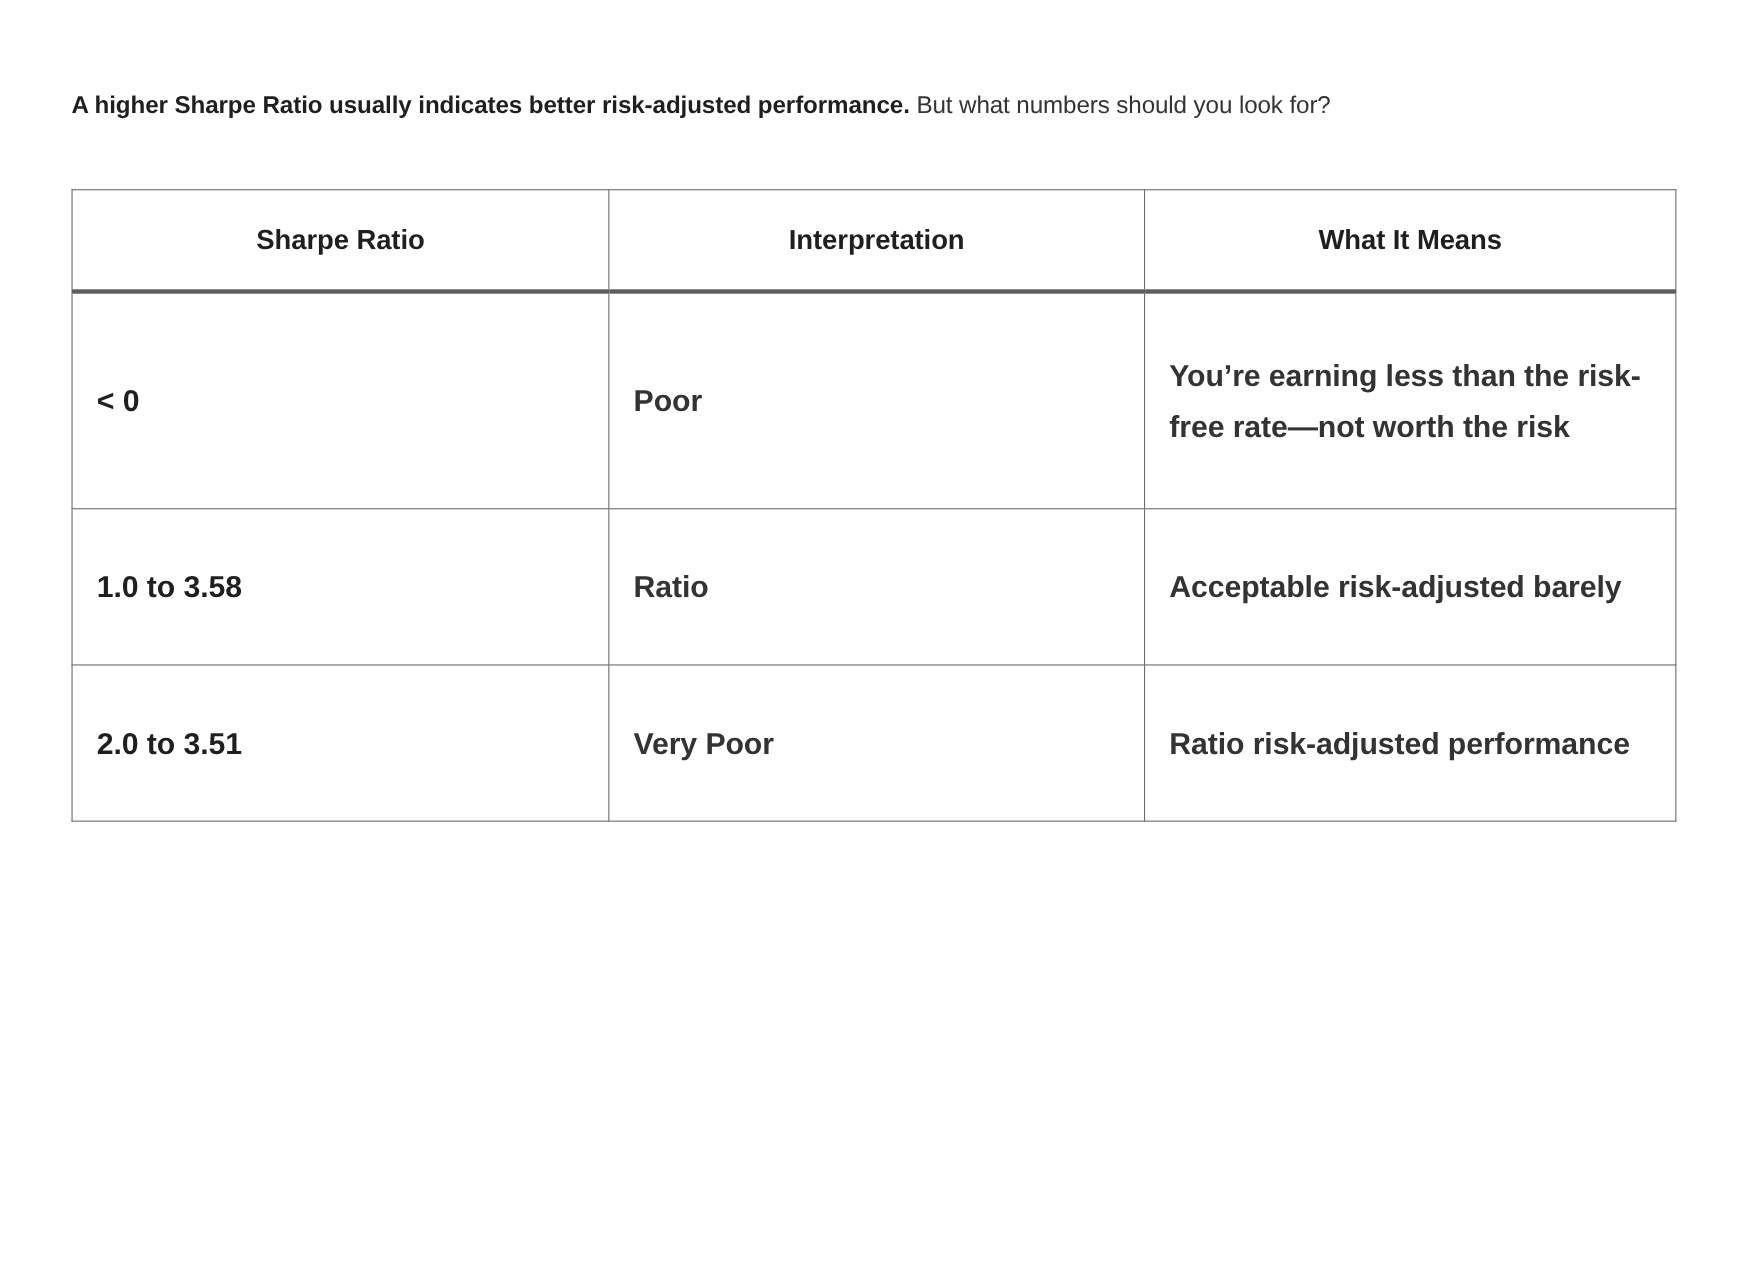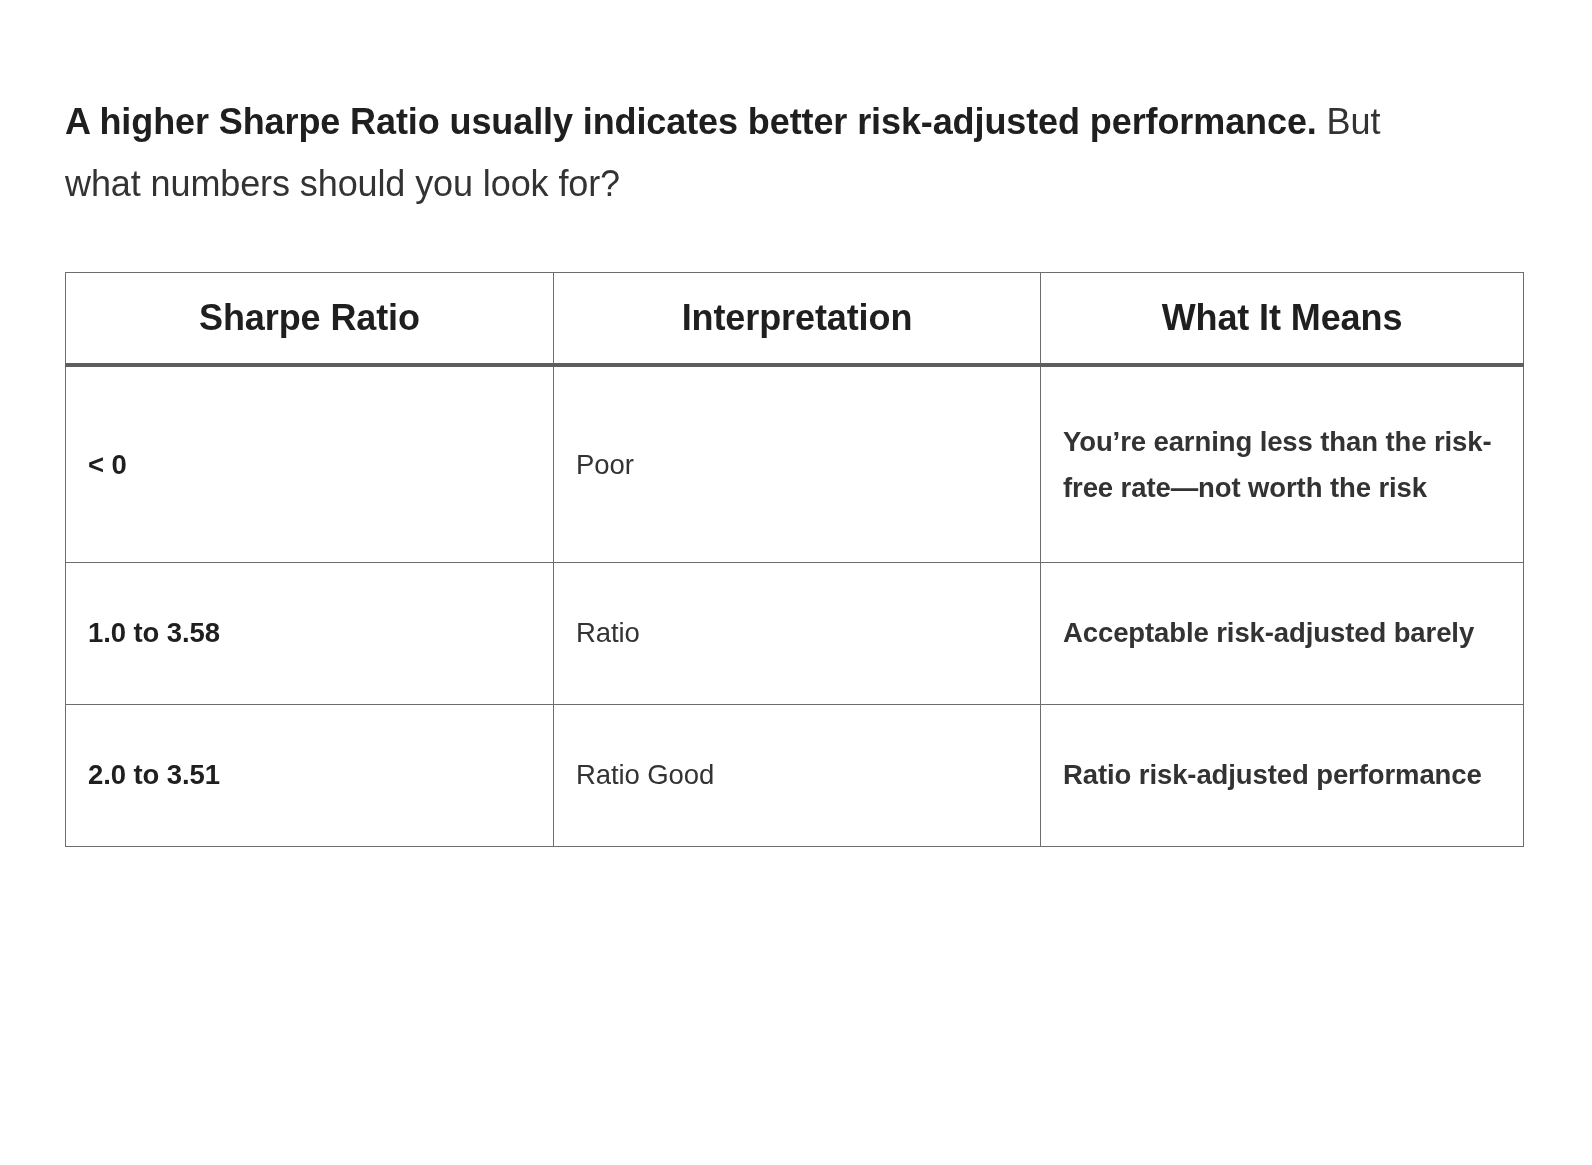--- a/index.html
+++ b/index.html
@@ -20,21 +20,21 @@
     width: 1592px;
     height: 1165px;
     box-sizing: border-box;
     padding: 0 65px;
     background: #ffffff;
   }
 
   
   .intro {
     padding-top: 55px;
-    font-size: 36px;
+    font-size: 22px;
     line-height: 1.72;
     color: #333333;
     max-width: 1385px;
     letter-spacing: -0.1px;
   }
   .intro .lead {
     font-weight: bold;
     color: #1f1f1f;
   }
 
@@ -55,42 +55,42 @@
   table.sharpe-table th,
   table.sharpe-table td {
     border: 1px solid #6d6d6d;
     vertical-align: middle;
     box-sizing: border-box;
   }
 
   table.sharpe-table thead th {
     height: 93px;
     text-align: center;
-    font-size: 36px;
+    font-size: 25px;
     font-weight: bold;
     color: #1f1f1f;
     border-bottom: 4px solid #5e5e5e;
     padding: 0 12px;
     letter-spacing: -0.1px;
   }
 
   table.sharpe-table tbody td {
     padding: 22px 22px;
     font-size: 27.5px;
     line-height: 1.66;
     color: #333333;
     letter-spacing: -0.1px;
   }
   table.sharpe-table tbody td.col-ratio {
     font-weight: bold;
     color: #1f1f1f;
     white-space: nowrap;
   }
   table.sharpe-table tbody td.col-interp {
-    font-weight: normal;
+    font-weight: bold;
   }
   table.sharpe-table tbody td.col-means {
     font-weight: bold;
   }
 
   
   table.sharpe-table tbody tr.r-tall td { height: 197px; }
   table.sharpe-table tbody tr.r-short td { height: 142px; }
 </style>
 </head>
@@ -122,20 +122,20 @@
           <td class="col-interp">Poor</td>
           <td class="col-means">You’re earning less than the risk-free rate—not worth the risk</td>
         </tr>
         <tr class="r-short">
           <td class="col-ratio">1.0 to 3.58</td>
           <td class="col-interp">Ratio</td>
           <td class="col-means">Acceptable risk-adjusted barely</td>
         </tr>
         <tr class="r-short">
           <td class="col-ratio">2.0 to 3.51</td>
-          <td class="col-interp">Ratio Good</td>
+          <td class="col-interp">Very Poor</td>
           <td class="col-means">Ratio risk-adjusted performance</td>
         </tr>
       </tbody>
     </table>
   </div>
 
 </div>
 
 </body></html>

